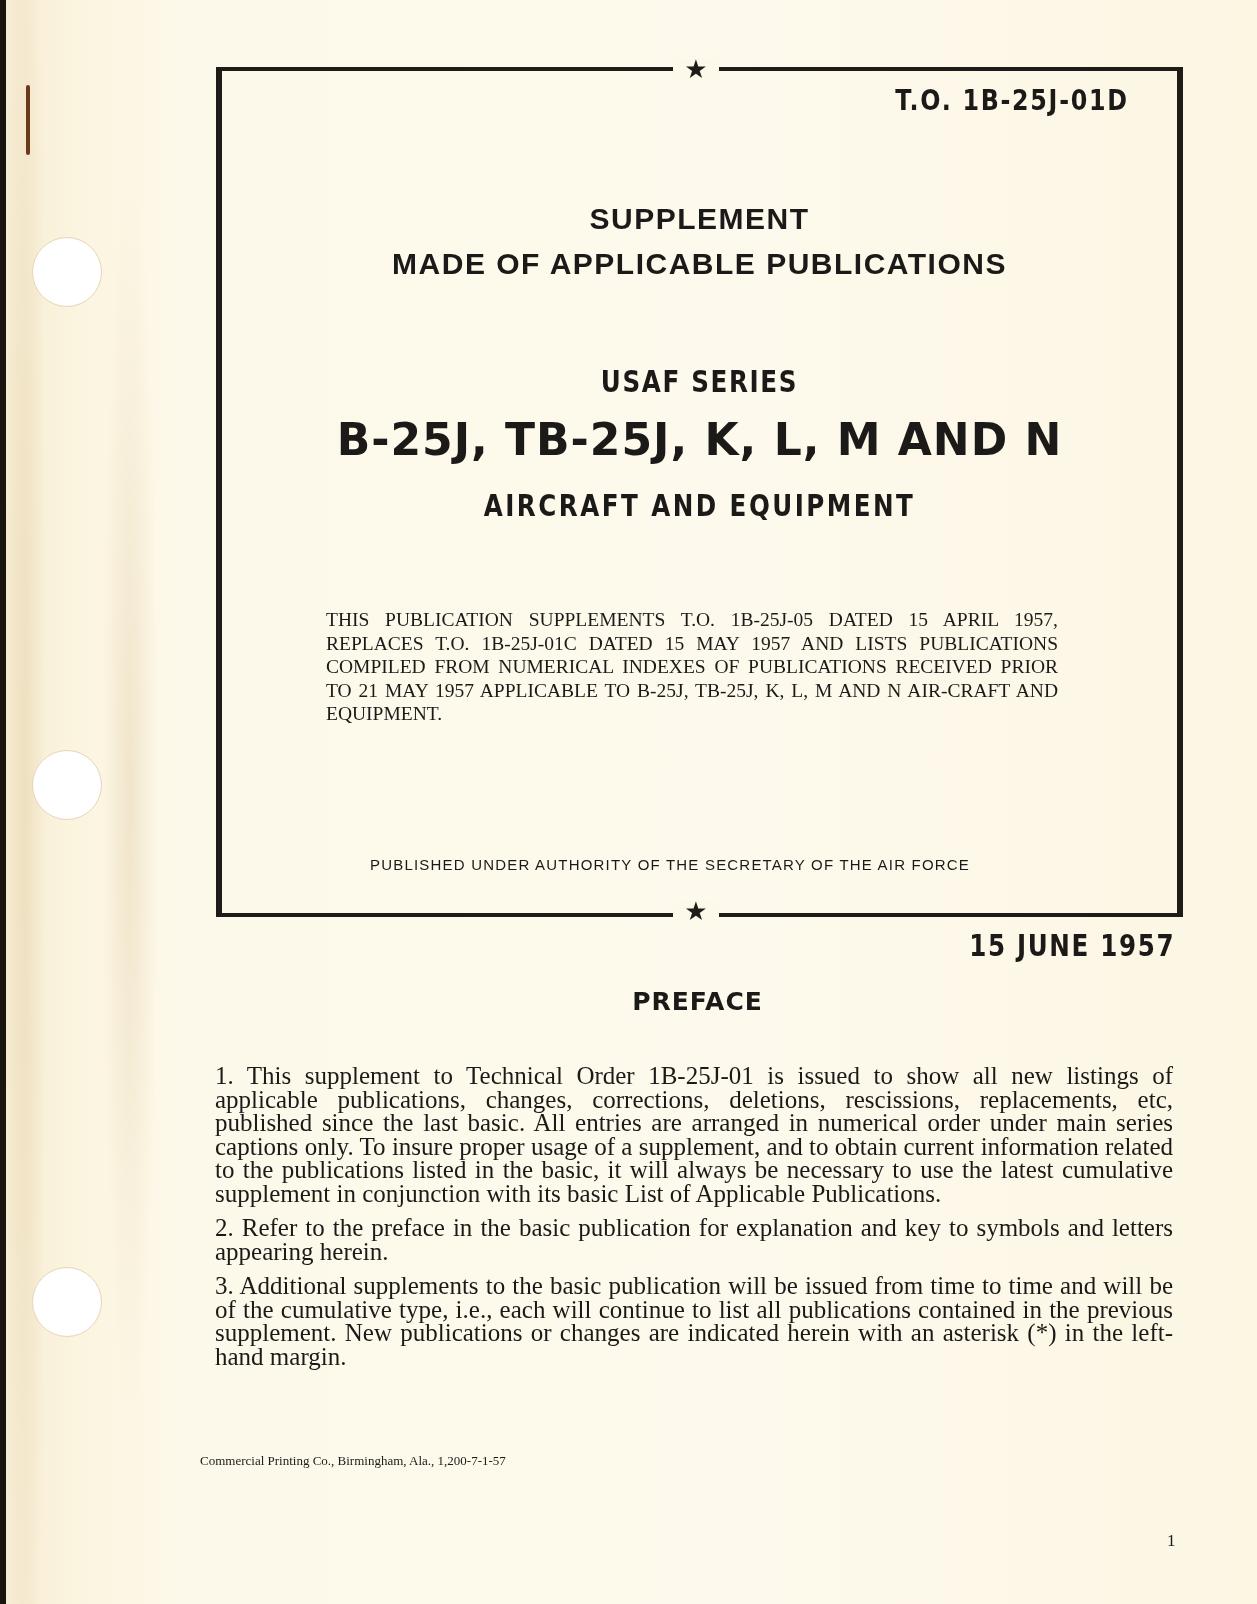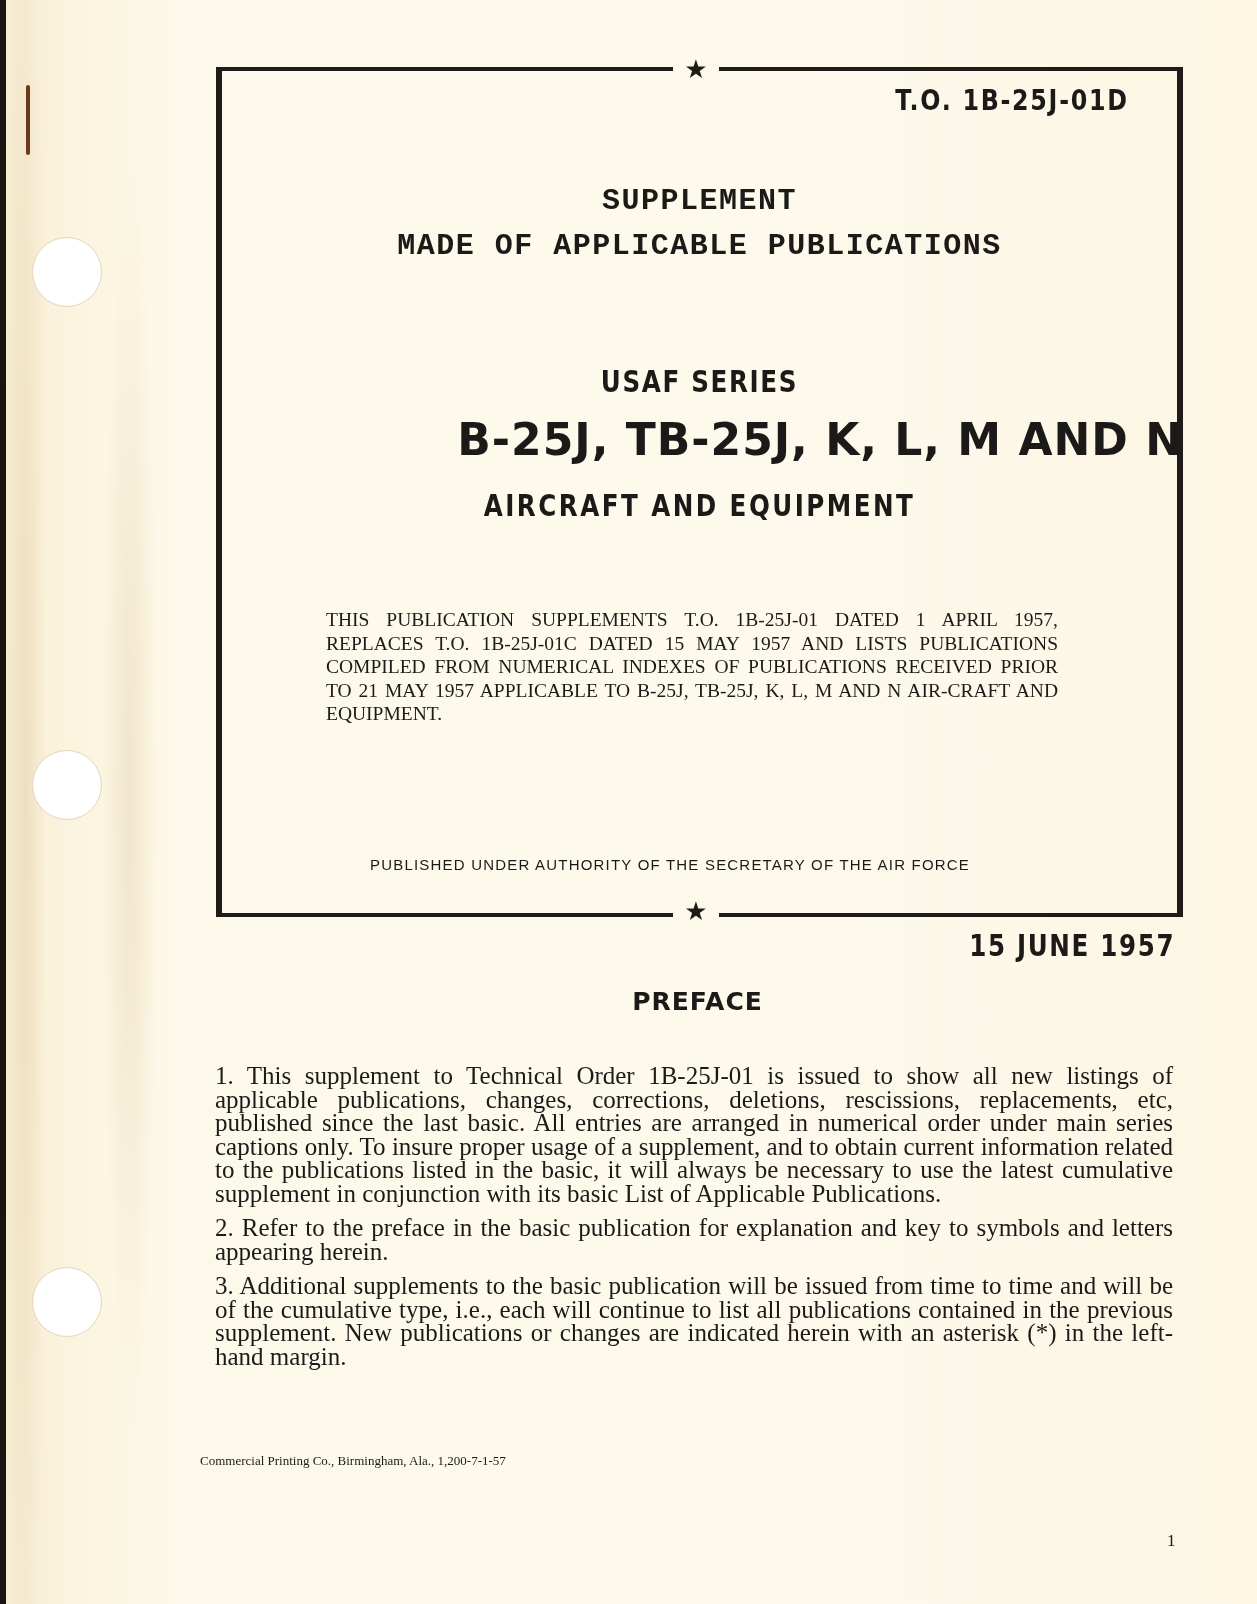--- a/index.html
+++ b/index.html
@@ -16,23 +16,23 @@
   .stain { position:absolute; left:26px; top:85px; width:4px; height:70px; background:#6b3a1a; border-radius:2px; }
   .frame {
     position:absolute; left:216px; top:67px; width:955px; height:842px;
     border-left:6px solid #1e1b18; border-right:6px solid #1e1b18;
     border-top:4px solid #1e1b18; border-bottom:4px solid #1e1b18;
   }
   .star-cut { position:absolute; width:46px; height:20px; background:#fdf9ea; display:flex; align-items:center; justify-content:center; }
   .star-cut span { font-family:"DejaVu Sans", sans-serif; font-size:26px; line-height:20px; color:#1e1b18; }
   .to-number { position:absolute; right:128px; top:84px; font-family:"DejaVu Sans", sans-serif; font-weight:bold; font-size:28px; letter-spacing:2px; transform:scaleX(0.85); transform-origin:right; }
   .centered { position:absolute; left:216px; width:967px; text-align:center; }
-  .serif-title { font-family:Liberation Mono, monospace; font-weight:bold; font-size:30px; letter-spacing:1.5px; }
+  .serif-title { font-family:Liberation Sans, sans-serif; font-weight:bold; font-size:30px; letter-spacing:1.5px;margin-top:18px; }
   .series-label { font-family:"DejaVu Sans", sans-serif; font-weight:bold; font-size:30px; letter-spacing:2px; transform:scaleX(0.82); }
-  .models { font-family:"DejaVu Sans", sans-serif; font-weight:bold; font-size:44px; letter-spacing:1px;text-align:right; }
+  .models { font-family:"DejaVu Sans", sans-serif; font-weight:bold; font-size:44px; letter-spacing:1px; }
   .equip { font-family:"DejaVu Sans", sans-serif; font-weight:bold; font-size:30px; letter-spacing:3px; transform:scaleX(0.82); }
   .desc { position:absolute; left:326px; width:732px; font-family:"Liberation Serif", serif; font-size:19.5px; line-height:23.5px; text-align:justify; text-align-last:left; }
   .desc p { margin:0 0 11px 0; }
   .authority { position:absolute; left:370px; top:856px; font-family:Liberation Sans, sans-serif; font-size:15px; letter-spacing:1.2px; }
   .date { position:absolute; right:82px; top:928px; font-family:"DejaVu Sans", sans-serif; font-weight:bold; font-size:30px; letter-spacing:2px; transform:scaleX(0.82); transform-origin:right; }
   .preface-title { position:absolute; left:216px; width:963px; top:987px; text-align:center; font-family:"DejaVu Sans", sans-serif; font-weight:bold; font-size:25px; letter-spacing:1px; }
   .preface { position:absolute; left:215px; width:958px; top:1064px; font-family:"Liberation Serif", serif; font-size:25px; line-height:23.5px; }
   .preface p { margin:0 0 11px 0; text-align:justify; }
   .footer-printer { position:absolute; left:200px; top:1453px; font-family:"Liberation Serif", serif; font-size:13px; }
   .page-num { position:absolute; left:1167px; top:1531px; font-family:"Liberation Serif", serif; font-size:17px; }
@@ -57,21 +57,21 @@
 <div class="to-number">T.O. 1B-25J-01D</div>
 
 <div class="centered serif-title" style="top:184px;">SUPPLEMENT</div>
 <div class="centered serif-title" style="top:229px;">MADE OF APPLICABLE PUBLICATIONS</div>
 
 <div class="centered series-label" style="top:364px;">USAF SERIES</div>
 <div class="centered models" style="top:414px;">B-25J, TB-25J, K, L, M AND N</div>
 <div class="centered equip" style="top:488px;">AIRCRAFT AND EQUIPMENT</div>
 
 <div class="desc" style="top:608px;">
-  <p>THIS PUBLICATION SUPPLEMENTS T.O. 1B-25J-01 DATED 1 APRIL 1957, REPLACES T.O. 1B-25J-01C DATED 15 MAY 1957 AND LISTS PUBLICATIONS COMPILED FROM NUMERICAL INDEXES OF PUBLICATIONS RECEIVED PRIOR TO 21 MAY 1957 APPLICABLE TO B-25J, TB-25J, K, L, M AND N AIR-CRAFT AND EQUIPMENT.</p>
+  <p>THIS PUBLICATION SUPPLEMENTS T.O. 1B-25J-05 DATED 15 APRIL 1957, REPLACES T.O. 1B-25J-01C DATED 15 MAY 1957 AND LISTS PUBLICATIONS COMPILED FROM NUMERICAL INDEXES OF PUBLICATIONS RECEIVED PRIOR TO 21 MAY 1957 APPLICABLE TO B-25J, TB-25J, K, L, M AND N AIR-CRAFT AND EQUIPMENT.</p>
 </div>
 
 <div class="authority">PUBLISHED UNDER AUTHORITY OF THE SECRETARY OF THE AIR FORCE</div>
 
 <div class="date">15 JUNE 1957</div>
 
 <div class="preface-title">PREFACE</div>
 
 <div class="preface">
   <p>1. This supplement to Technical Order 1B-25J-01 is issued to show all new listings of applicable publications, changes, corrections, deletions, rescissions, replacements, etc, published since the last basic. All entries are arranged in numerical order under main series captions only. To insure proper usage of a supplement, and to obtain current information related to the publications listed in the basic, it will always be necessary to use the latest cumulative supplement in conjunction with its basic List of Applicable Publications.</p>

